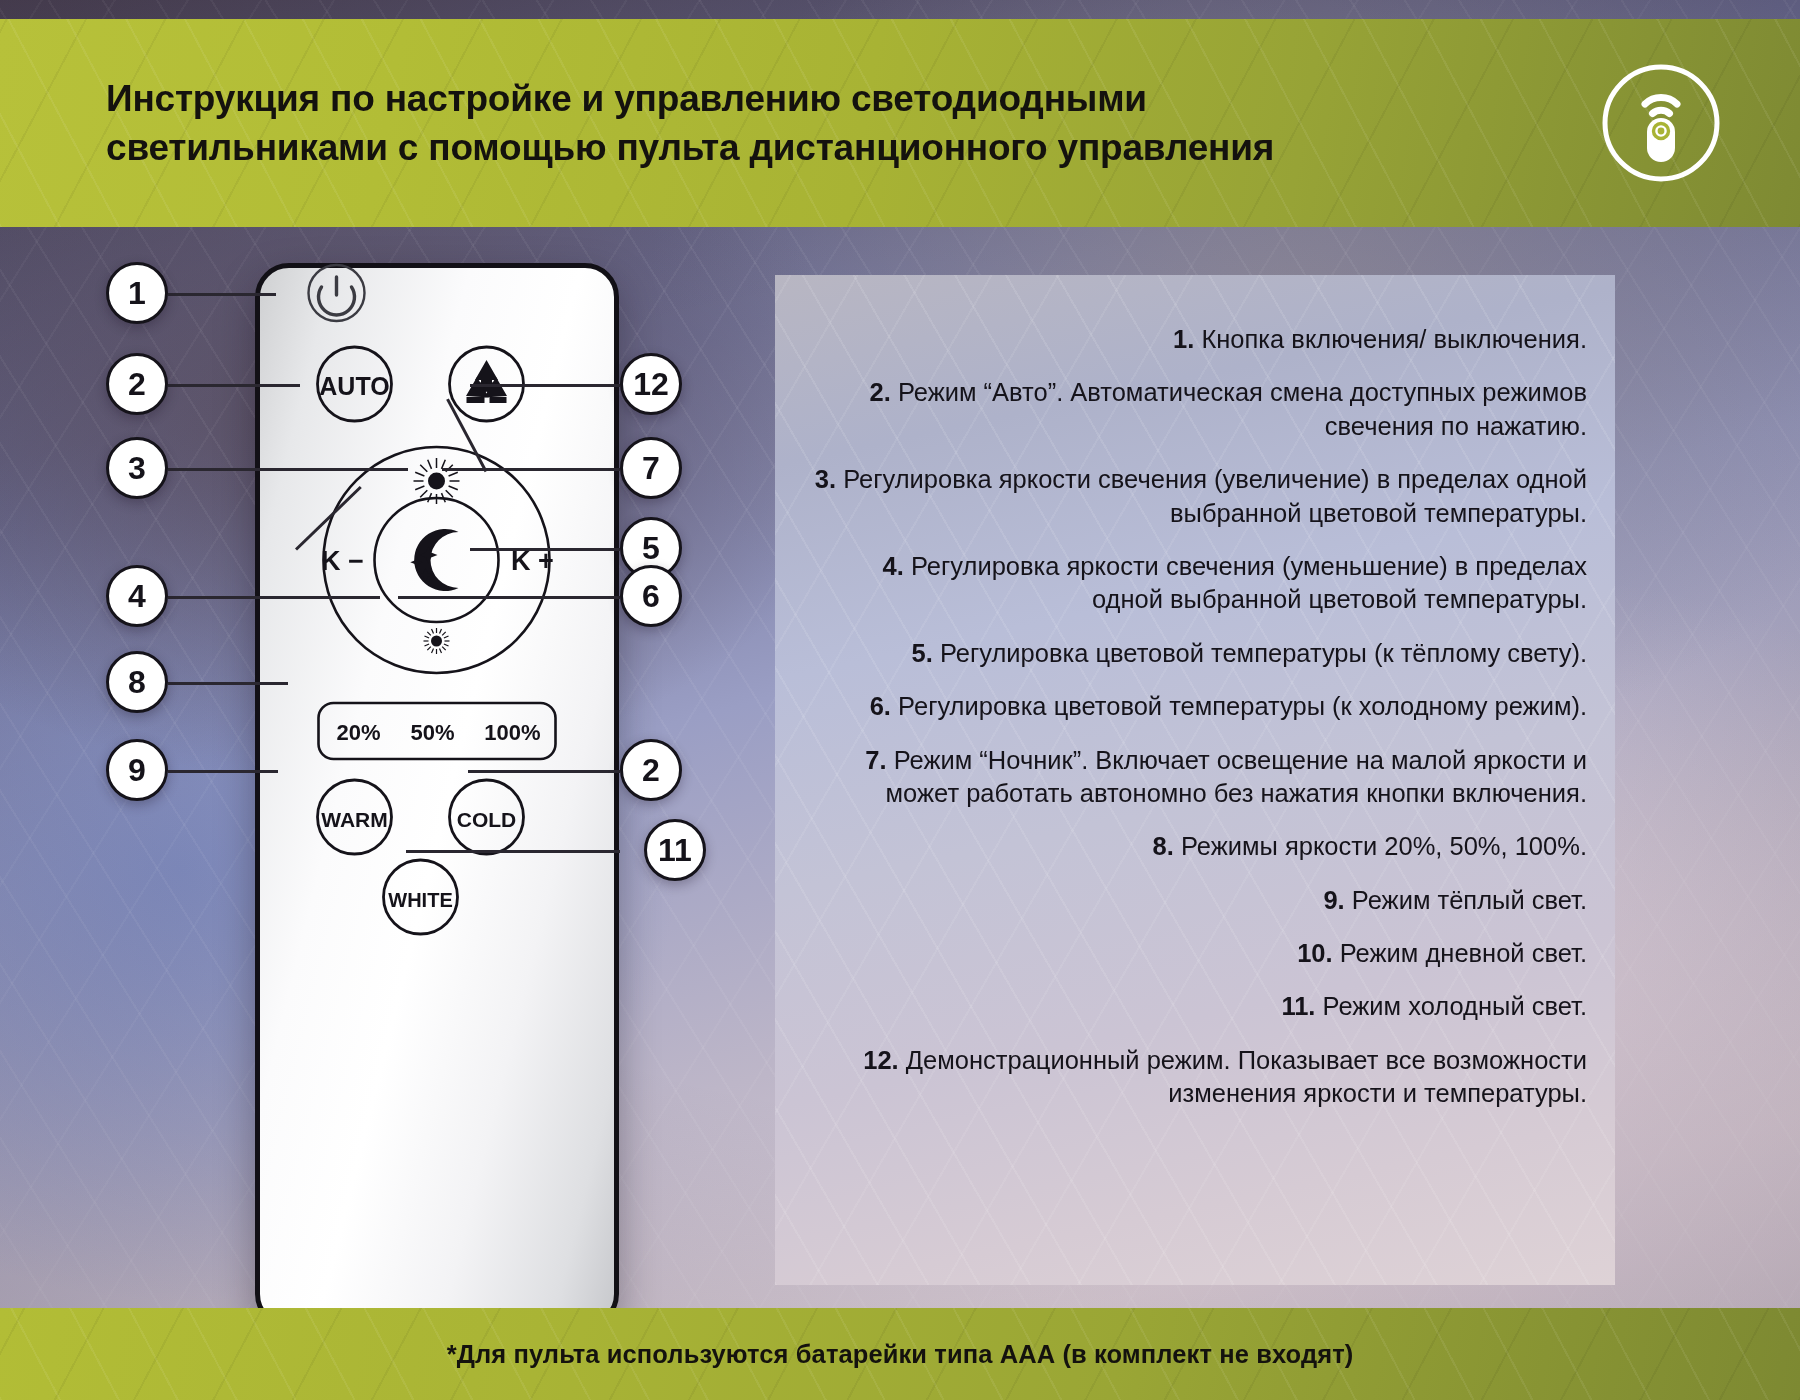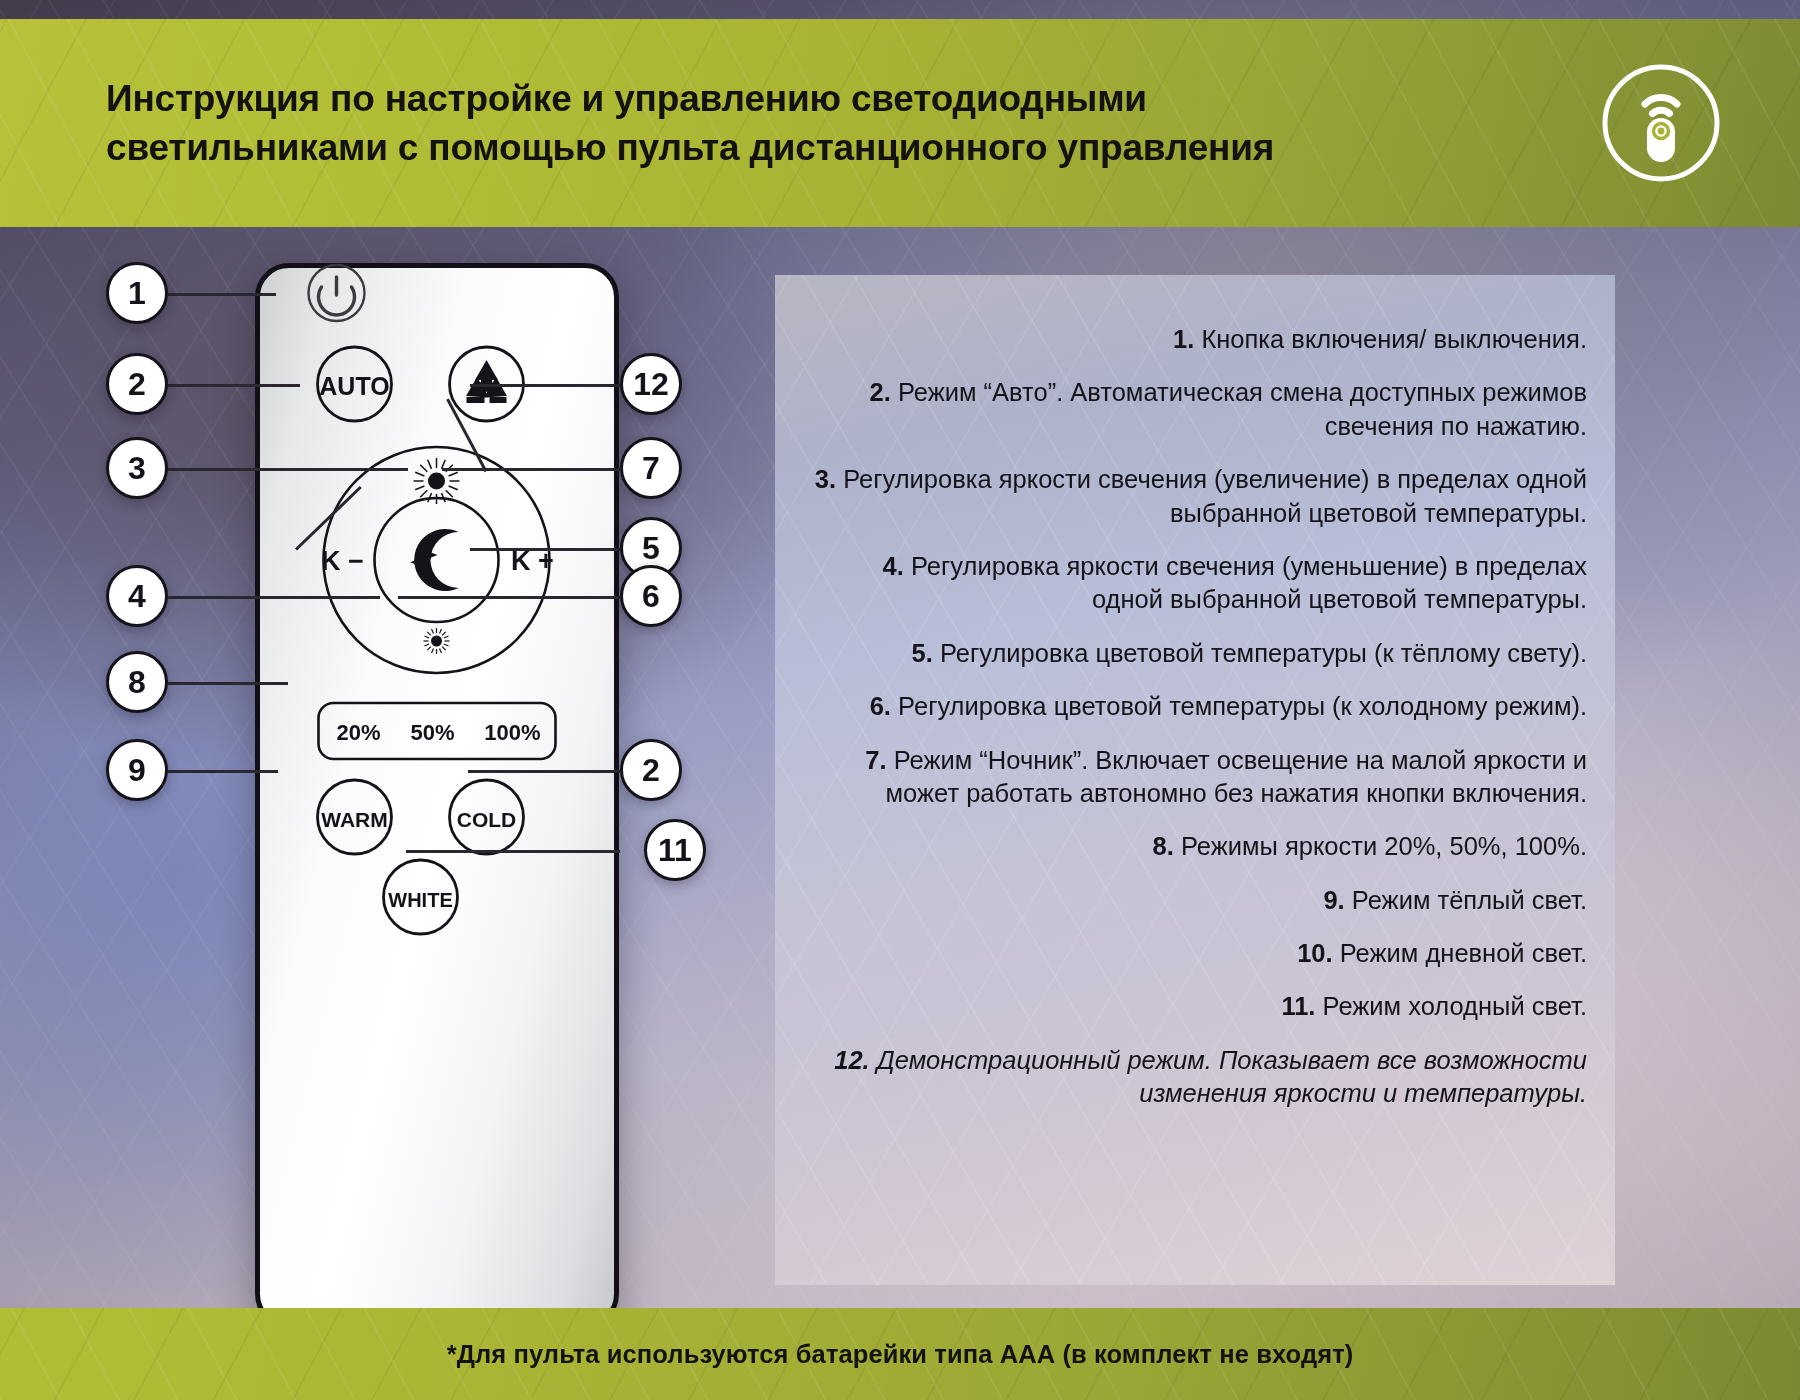--- a/index.html
+++ b/index.html
@@ -122,21 +122,21 @@
     padding: 48px 28px 30px 36px;
     z-index: 3;
     text-align: right;
   }
   .item {
     color: #15131a;
     font-size: 25.5px;
     line-height: 1.31;
     margin-bottom: 20px;
   }
-  .item:last-child { margin-bottom: 18px; font-style: italic; }
+  .item:last-child { margin-bottom: 18px; }
   .item b { font-weight: 700; }
 
   
   .footer {
     position: absolute; left: 0; bottom: 0;
     width: 1800px; height: 92px;
     background:
       repeating-linear-gradient(62deg, rgba(255,255,255,0.07) 0px, rgba(255,255,255,0.07) 2px, rgba(255,255,255,0) 2px, rgba(255,255,255,0) 52px),
       repeating-linear-gradient(-62deg, rgba(0,0,0,0.05) 0px, rgba(0,0,0,0.05) 2px, rgba(0,0,0,0) 2px, rgba(0,0,0,0) 70px),
       linear-gradient(100deg, #b2bd36 0%, #a9b435 30%, #9aa635 62%, #7d8932 100%);

